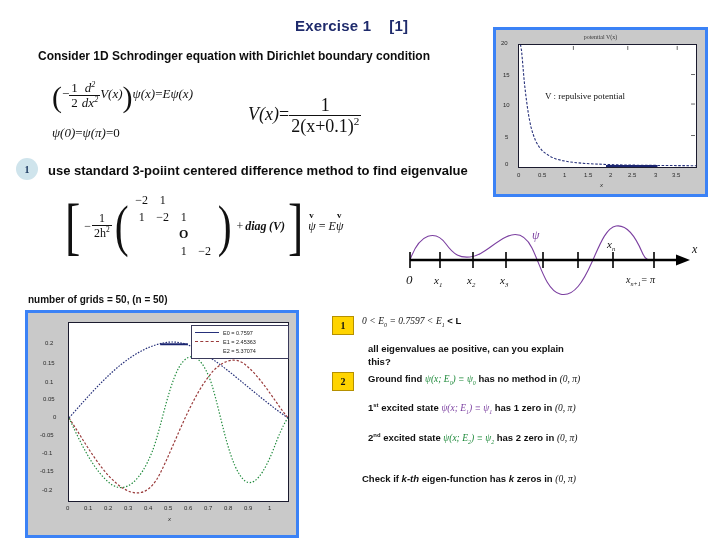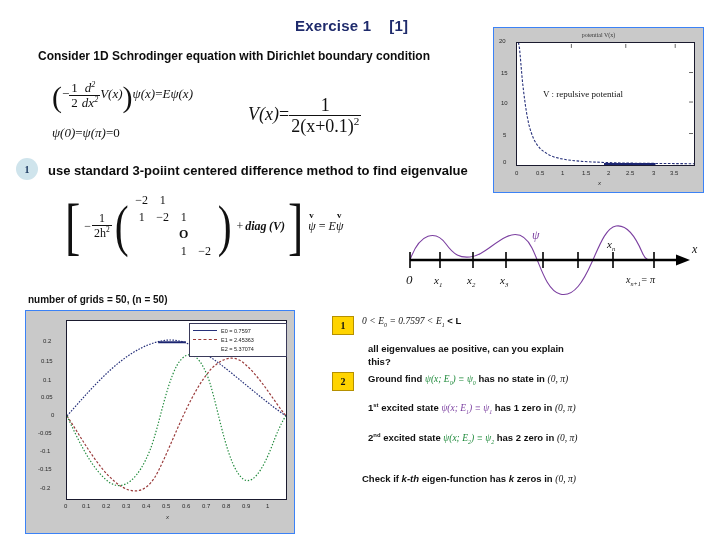--- a/index.html
+++ b/index.html
@@ -70,21 +70,21 @@
   .mtable{display:inline-block;font-family:"Liberation Serif",serif;}
   .mtable td{width:21px;height:17px;text-align:center;font-size:12px;padding:0;}
 
   
   .grids-label{
     position:absolute;left:28px;top:294px;
     font-size:10px;font-weight:bold;color:#111;white-space:nowrap;
   }
 
   
-  .fig{position:absolute;background:#c9c9c9;border:1px solid #3b82f6;}
+  .fig{position:absolute;background:#c9c9c9;border:3px solid #3b82f6;}
   .fig .panel{position:absolute;background:#ffffff;border:1px solid #1a1a2e;}
   .fig .ftitle{
     position:absolute;width:100%;text-align:center;
     font-size:6px;color:#3a3a3a;font-family:"Liberation Serif",serif;
   }
   .tick{position:absolute;font-size:6px;color:#2a2a2a;font-family:"Liberation Sans",sans-serif;}
   .axlabel{position:absolute;font-size:6px;color:#2a2a2a;font-style:italic;}
 
   
   #fig-potential{left:493px;top:27px;width:209px;height:164px;}
@@ -329,21 +329,21 @@
   </div>
 
   <div class="rtext" style="left:368px;top:343px;text-align:center;">all eigenvalues ae positive, can you explain</div>
   <div class="rtext" style="left:368px;top:356px;">this?</div>
 
   <div class="ybadge" style="left:332px;top:372px;">2</div>
 
   <div class="rtext" style="left:368px;top:373px;">
     <span>Ground find</span>
     <span class="rmath green"><span>ψ(x; E</span><span class="sub">0</span><span>) ≡ ψ</span><span class="sub">0</span></span>
-    <span>has no state in</span>
+    <span>has no method in</span>
     <span class="interval">(0, π)</span>
   </div>
 
   <div class="rtext" style="left:368px;top:402px;">
     <span><span>1</span><span class="sup">st</span></span>
     <span>excited state</span>
     <span class="rmath purple"><span>ψ(x; E</span><span class="sub">1</span><span>) ≡ ψ</span><span class="sub">1</span></span>
     <span>has 1 zero in</span>
     <span class="interval">(0, π)</span>
   </div>

